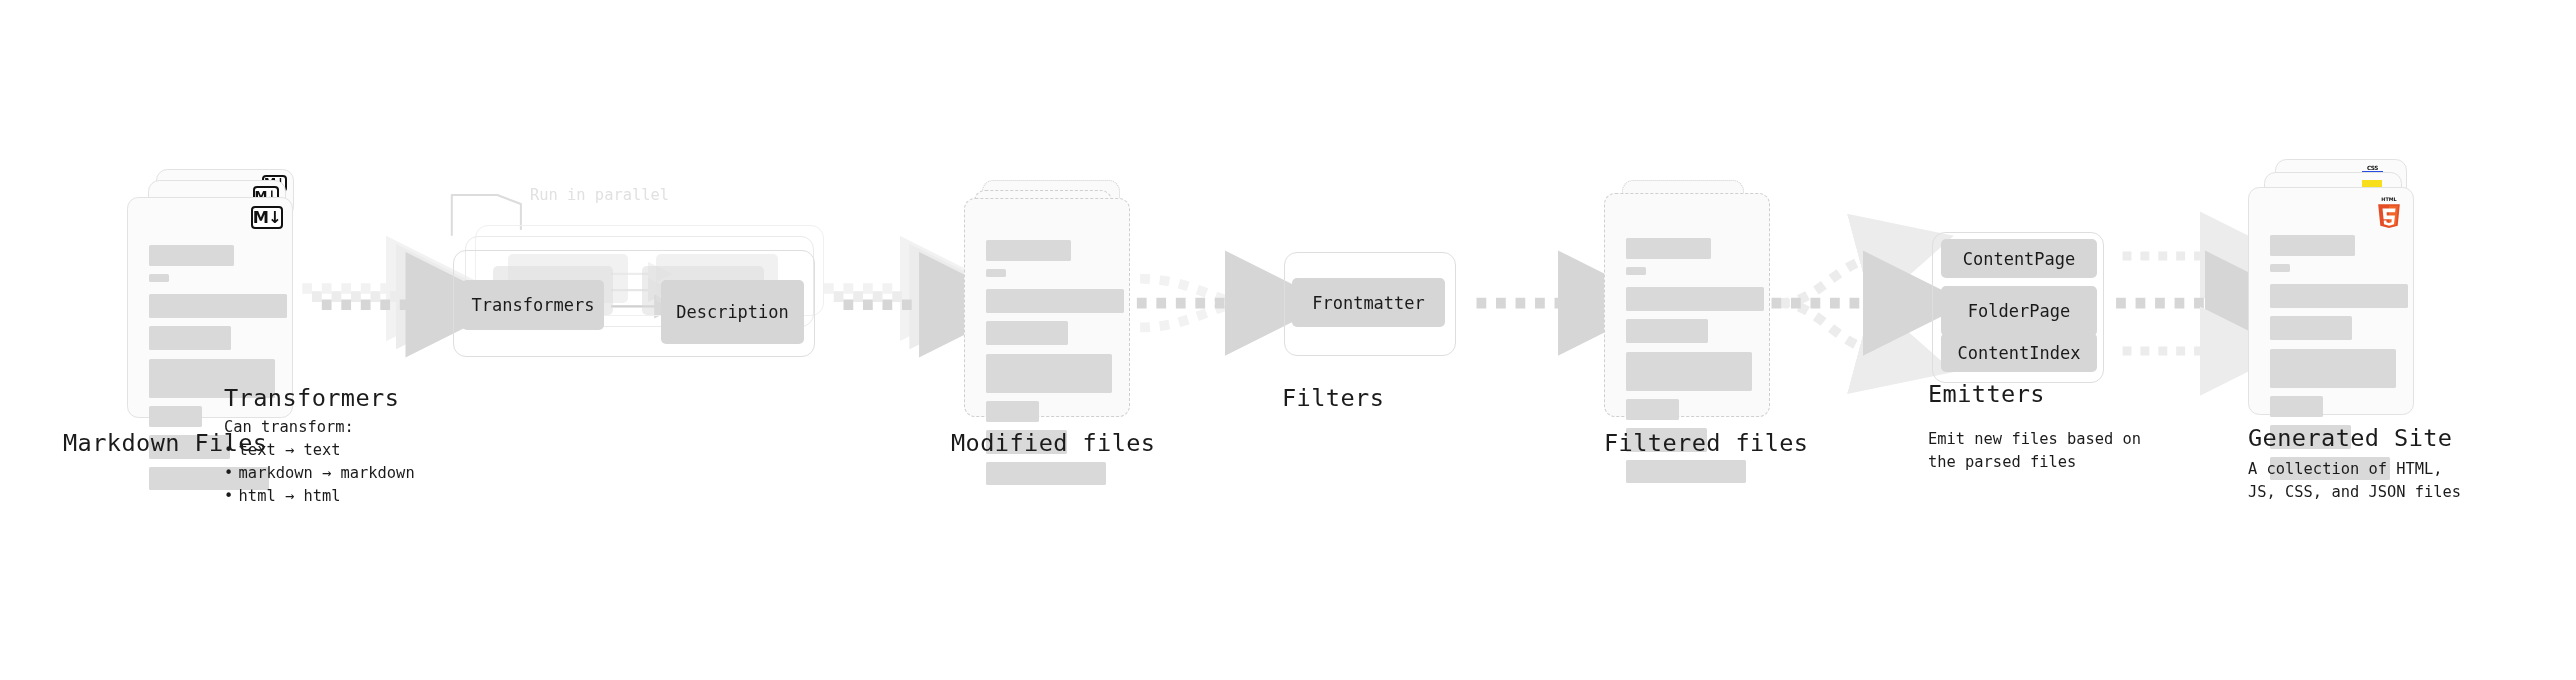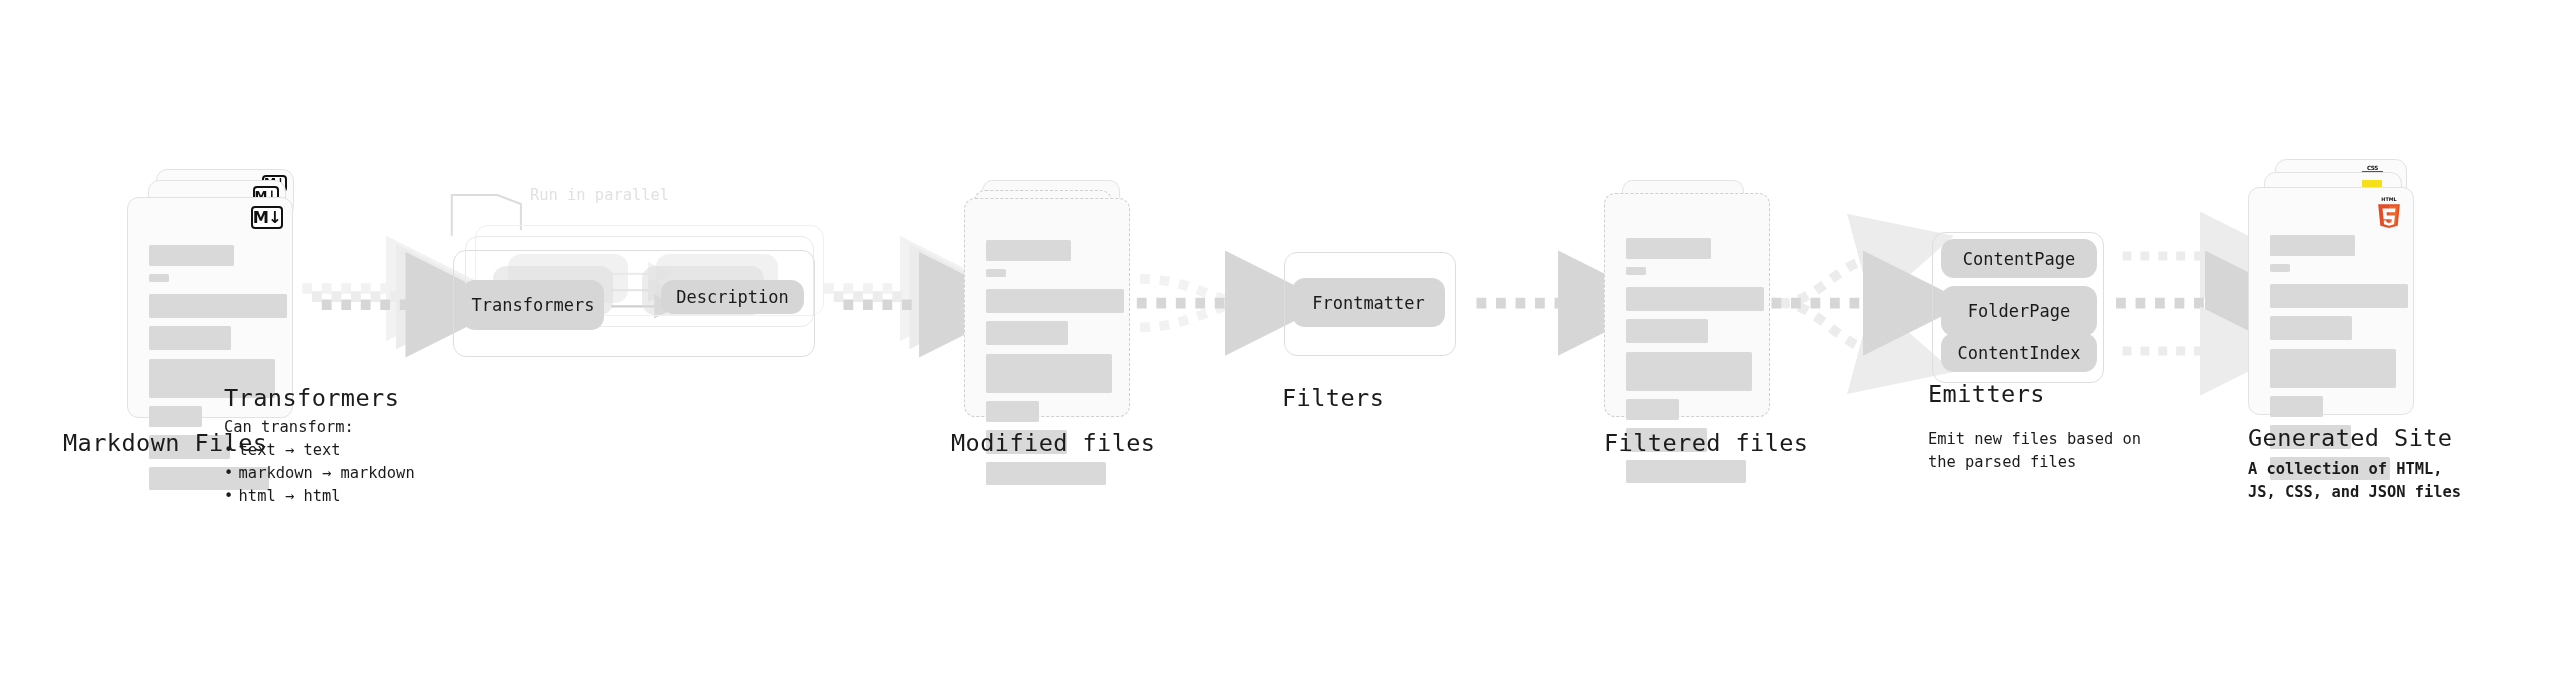--- a/index.html
+++ b/index.html
@@ -94,21 +94,21 @@
   .group-box {
     position: absolute;
     border: 1.6px solid #dedede;
     border-radius: 13px;
     background: transparent;
     box-sizing: border-box;
   }
   .chip {
     position: absolute;
     background: #d6d6d6;
-    border-radius: 13px;
+    border-radius: 5px;
     color: #1a1a1a;
     display: flex;
     align-items: center;
     justify-content: center;
     font-size: 17px;
     box-sizing: border-box;
     white-space: nowrap;
   }
   .chip.ghost1 { background: #dcdcdc; opacity: .55; }
   .chip.ghost2 { background: #e4e4e4; opacity: .5; }
@@ -236,21 +236,21 @@
   <div class="group-box" style="left:475px; top:225px; width:349px; height:91px; border-color:#f0f0f0;"></div>
   <div class="group-box" style="left:465px; top:236px; width:349px; height:91px; border-color:#eaeaea;"></div>
   <div class="group-box" style="left:453px; top:250px; width:362px; height:107px;"></div>
 
   <div class="chip ghost2" style="left:508px; top:254px; width:120px; height:49px;"></div>
   <div class="chip ghost1" style="left:493px; top:266px; width:120px; height:49px;"></div>
   <div class="chip" style="left:462px; top:280px; width:142px; height:50px;">Transformers</div>
 
   <div class="chip ghost2" style="left:656px; top:254px; width:122px; height:49px;"></div>
   <div class="chip ghost1" style="left:642px; top:266px; width:122px; height:49px;"></div>
-  <div class="chip" style="left:661px; top:280px; width:143px; height:34px;">Description</div>
+  <div class="chip" style="left:661px; top:280px; width:143px; height:64px;">Description</div>
 
   <div class="title" style="left:224px; top:384px;">Transformers</div>
   <div class="subtitle" style="left:224px; top:416px;">Can transform:</div>
   <div class="bullets" style="left:224px; top:439px;">
     <div class="bline"><span class="dot">•</span><span>text → text</span></div>
     <div class="bline"><span class="dot">•</span><span>markdown → markdown</span></div>
     <div class="bline"><span class="dot">•</span><span>html → html</span></div>
   </div>
 
   <div class="doc-stack">
@@ -325,17 +325,17 @@
           <div class="doc-line" style="width: 138px; height: 24.4px;"></div>
           <div class="doc-line" style="width: 82px; height: 24.4px;"></div>
           <div class="doc-line" style="width: 126px; height: 39px;"></div>
           <div class="doc-line" style="width: 53px; height: 21px;"></div>
           <div class="doc-line" style="width: 81px; height: 24.4px;"></div>
           <div class="doc-line" style="width: 120px; height: 23px;"></div>
         </div>
     </div>
   </div>
   <div class="title" style="left:2248px; top:424px;">Generated Site</div>
-  <div class="subtitle" style="left:2248px; top:458px;font-weight:bold;">A collection of HTML,
+  <div class="subtitle" style="left:2248px; top:458px;">A collection of HTML,
 JS, CSS, and JSON files</div>
 
 </div>
 
 
 </body></html>

